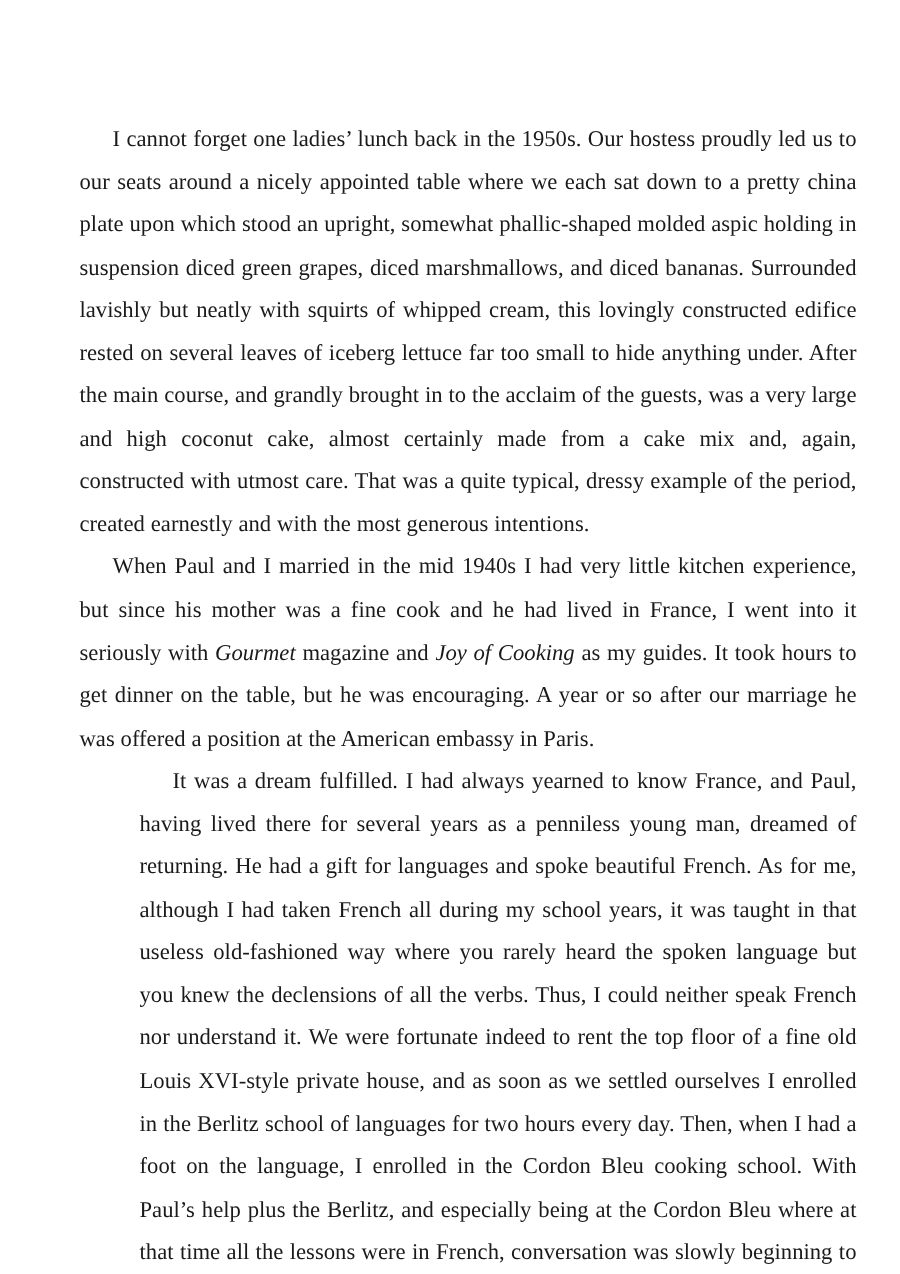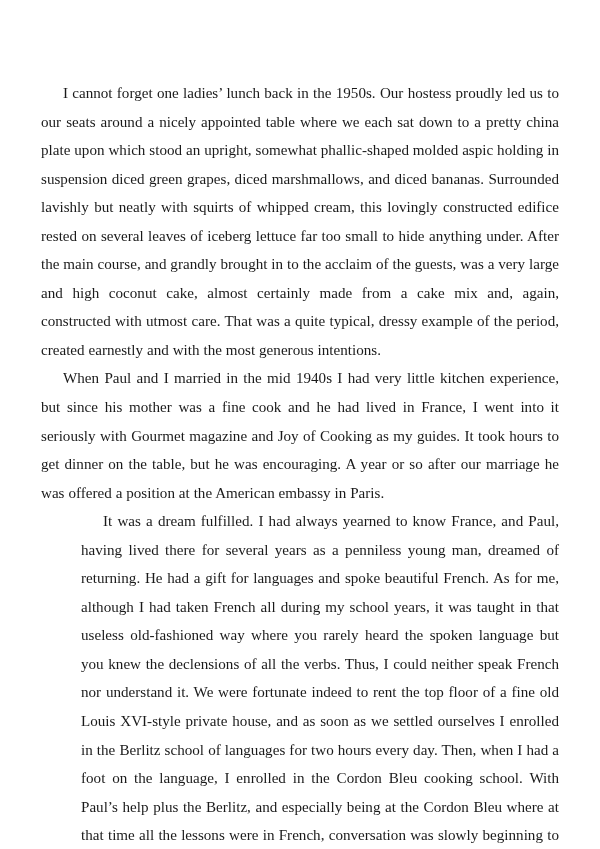--- a/index.html
+++ b/index.html
@@ -11,21 +11,21 @@
     width: 600px;
     height: 849px;
     position: relative;
     overflow: hidden;
     font-family: "Liberation Serif", "DejaVu Serif", serif;
     color: #1a1a1a;
     -webkit-font-smoothing: antialiased;
   }
   #page {
     position: absolute;
-    left: 0;
+    left: 12px;
     top: 0;
     width: 480px;
     height: 849px;
     background: #ffffff;
   }
   #text-column {
     position: absolute;
     left: 41px;
     top: 79px;
     width: 518px;
@@ -40,20 +40,21 @@
     text-indent: 22px;
     letter-spacing: 0.01px;
     word-spacing: 0.1px;
     hyphens: none;
   }
   p.body-paragraph:last-child {
     text-align: justify;
     margin-left: 40px;
   }
   .title-italic {
+    font-style: italic;
   }
 </style>
 </head>
 <body style="background: rgb(255, 255, 255); color: rgb(26, 26, 26);">
 
 <div id="page" style="background: rgb(255, 255, 255);">
   <div id="text-column">
 
   <p class="body-paragraph"><span>I cannot forget one ladies’ lunch back in the 1950s. Our hostess proudly led us to our seats around a nicely appointed table where we each sat down to a pretty china plate upon which stood an upright, somewhat phallic-shaped molded aspic holding in suspension diced green grapes, diced marshmallows, and diced bananas. Surrounded lavishly but neatly with squirts of whipped cream, this lovingly constructed edifice rested on several leaves of iceberg lettuce far too small to hide anything under. After the main course, and grandly brought in to the acclaim of the guests, was a very large and high coconut cake, almost certainly made from a cake mix and, again, constructed with utmost care. That was a quite typical, dressy example of the period, created earnestly and with the most generous intentions.</span></p>
       <p class="body-paragraph"><span>When Paul and I married in the mid 1940s I had very little kitchen experience, but since his mother was a fine cook and he had lived in France, I went into it seriously with </span><span class="title-italic">Gourmet</span><span> magazine and </span><span class="title-italic">Joy of Cooking</span><span> as my guides. It took hours to get dinner on the table, but he was encouraging. A year or so after our marriage he was offered a position at the American embassy in Paris.</span></p>

